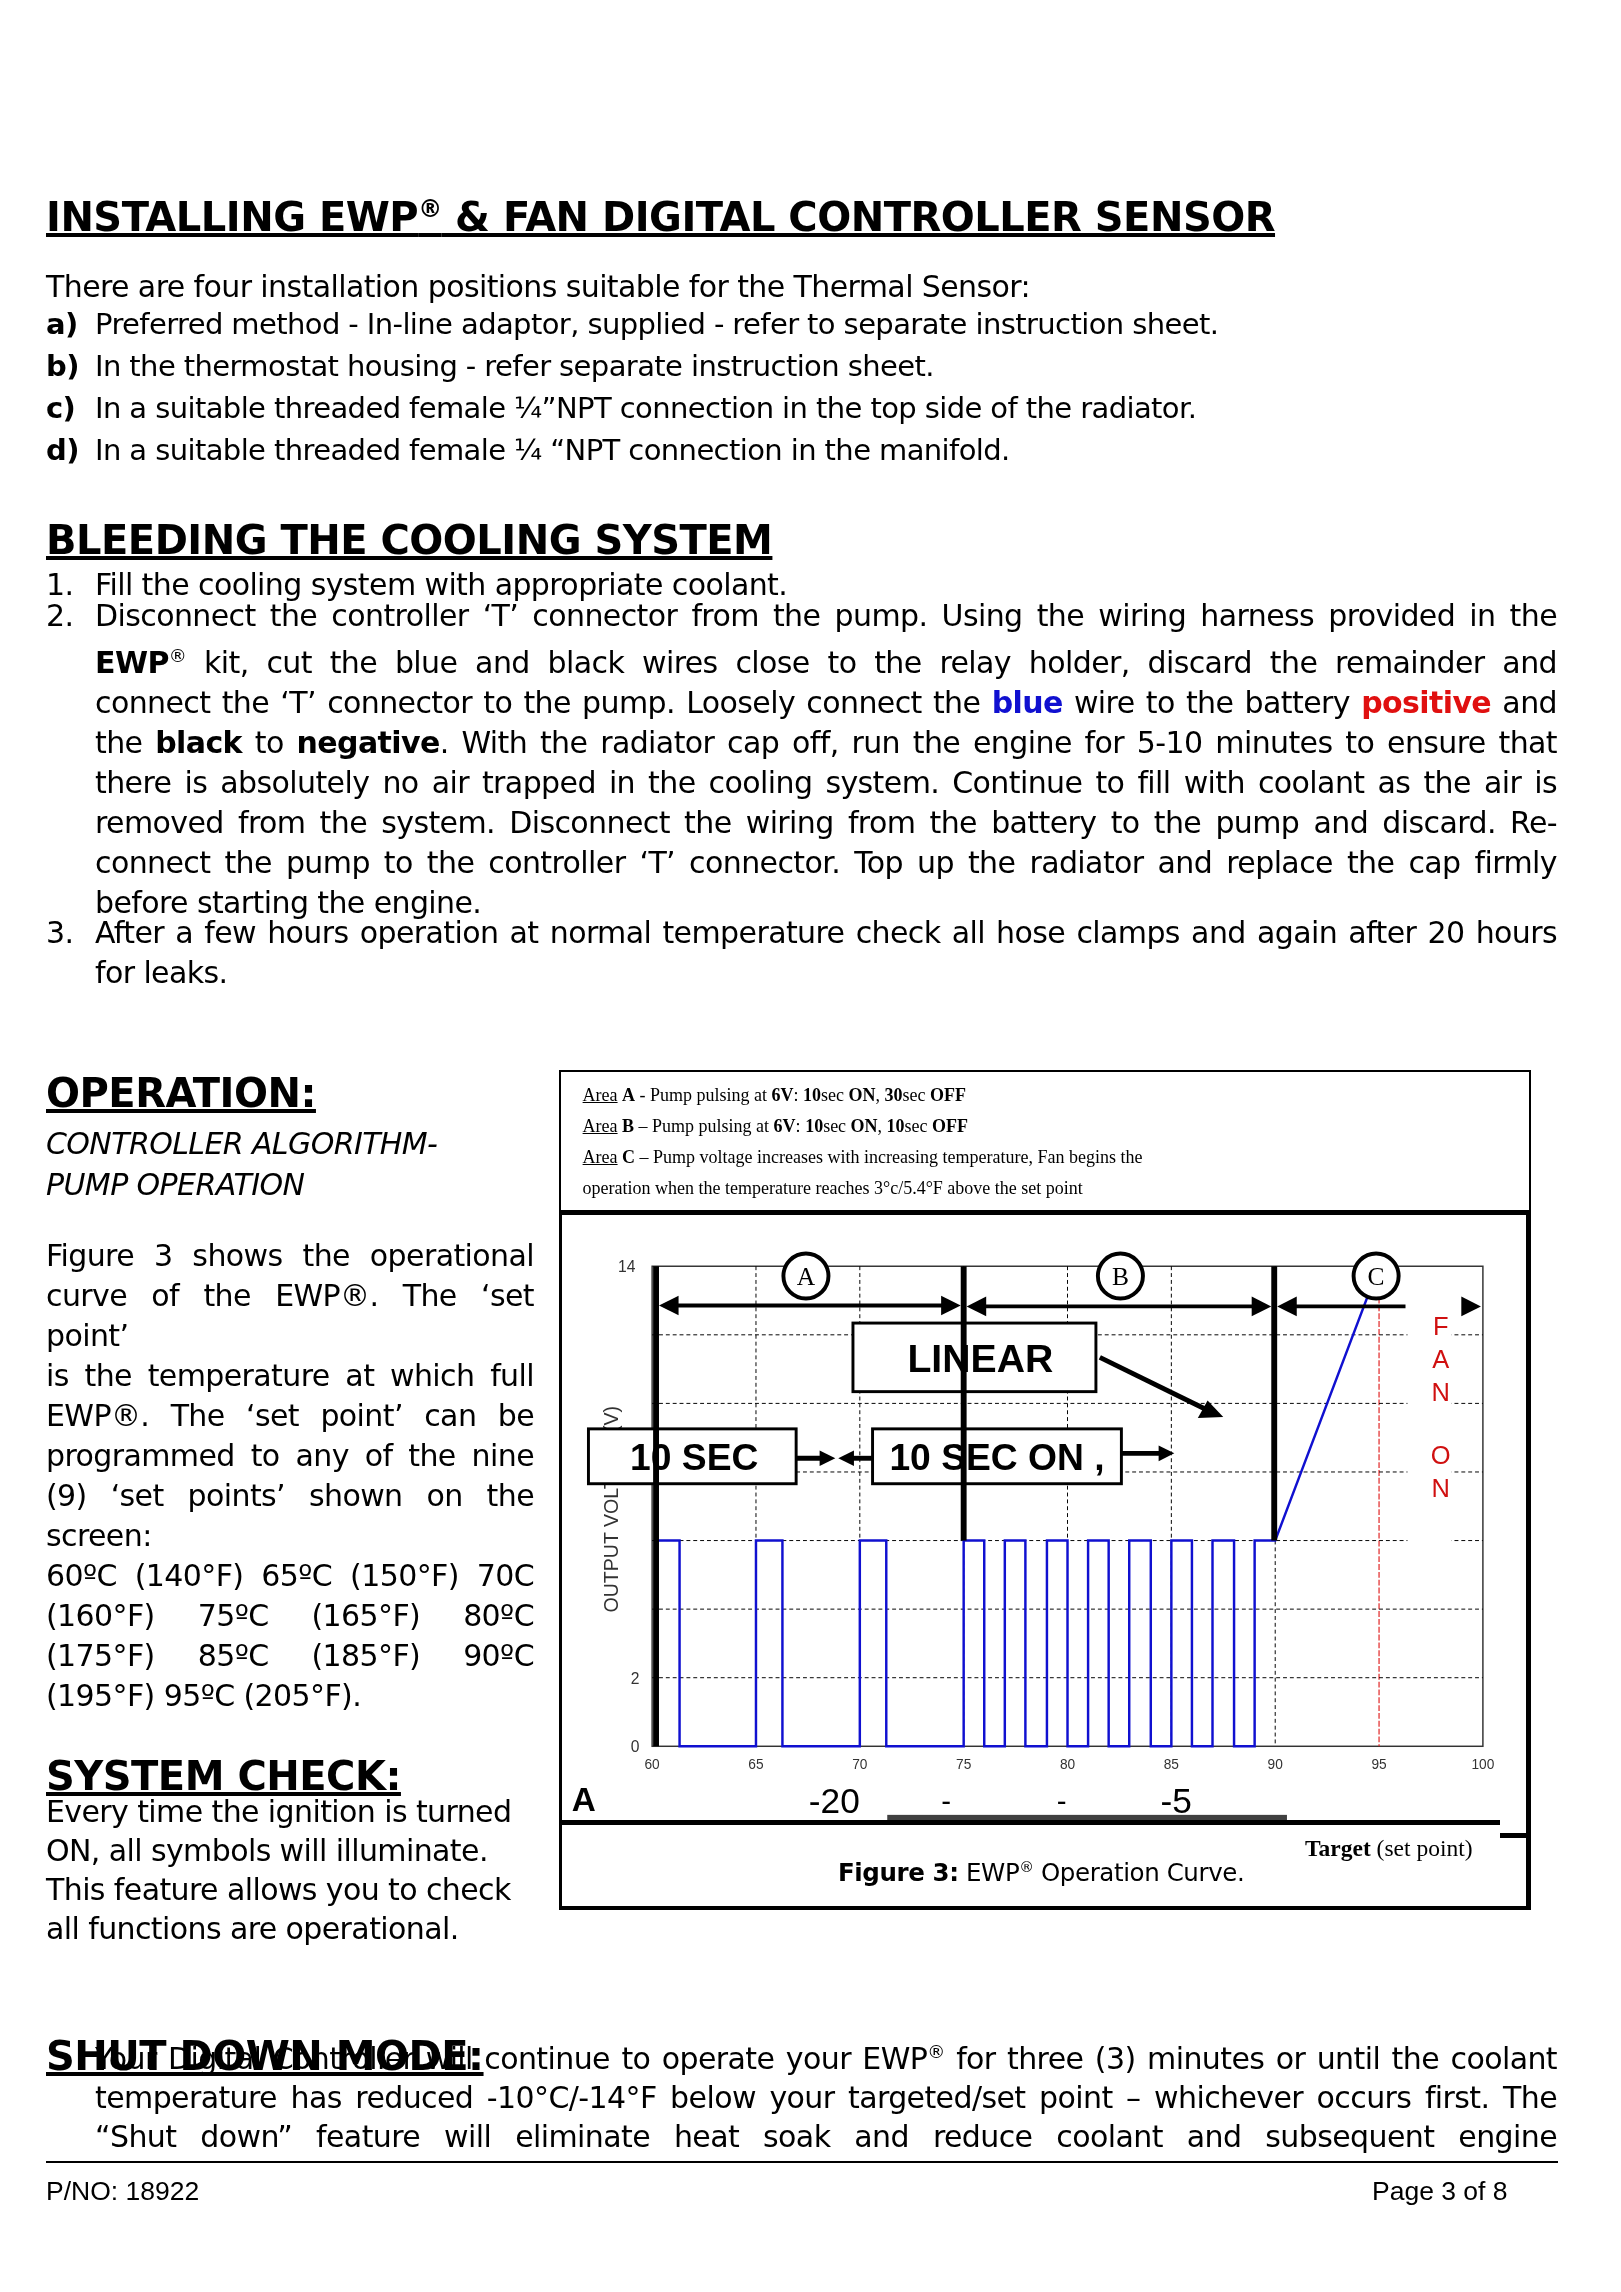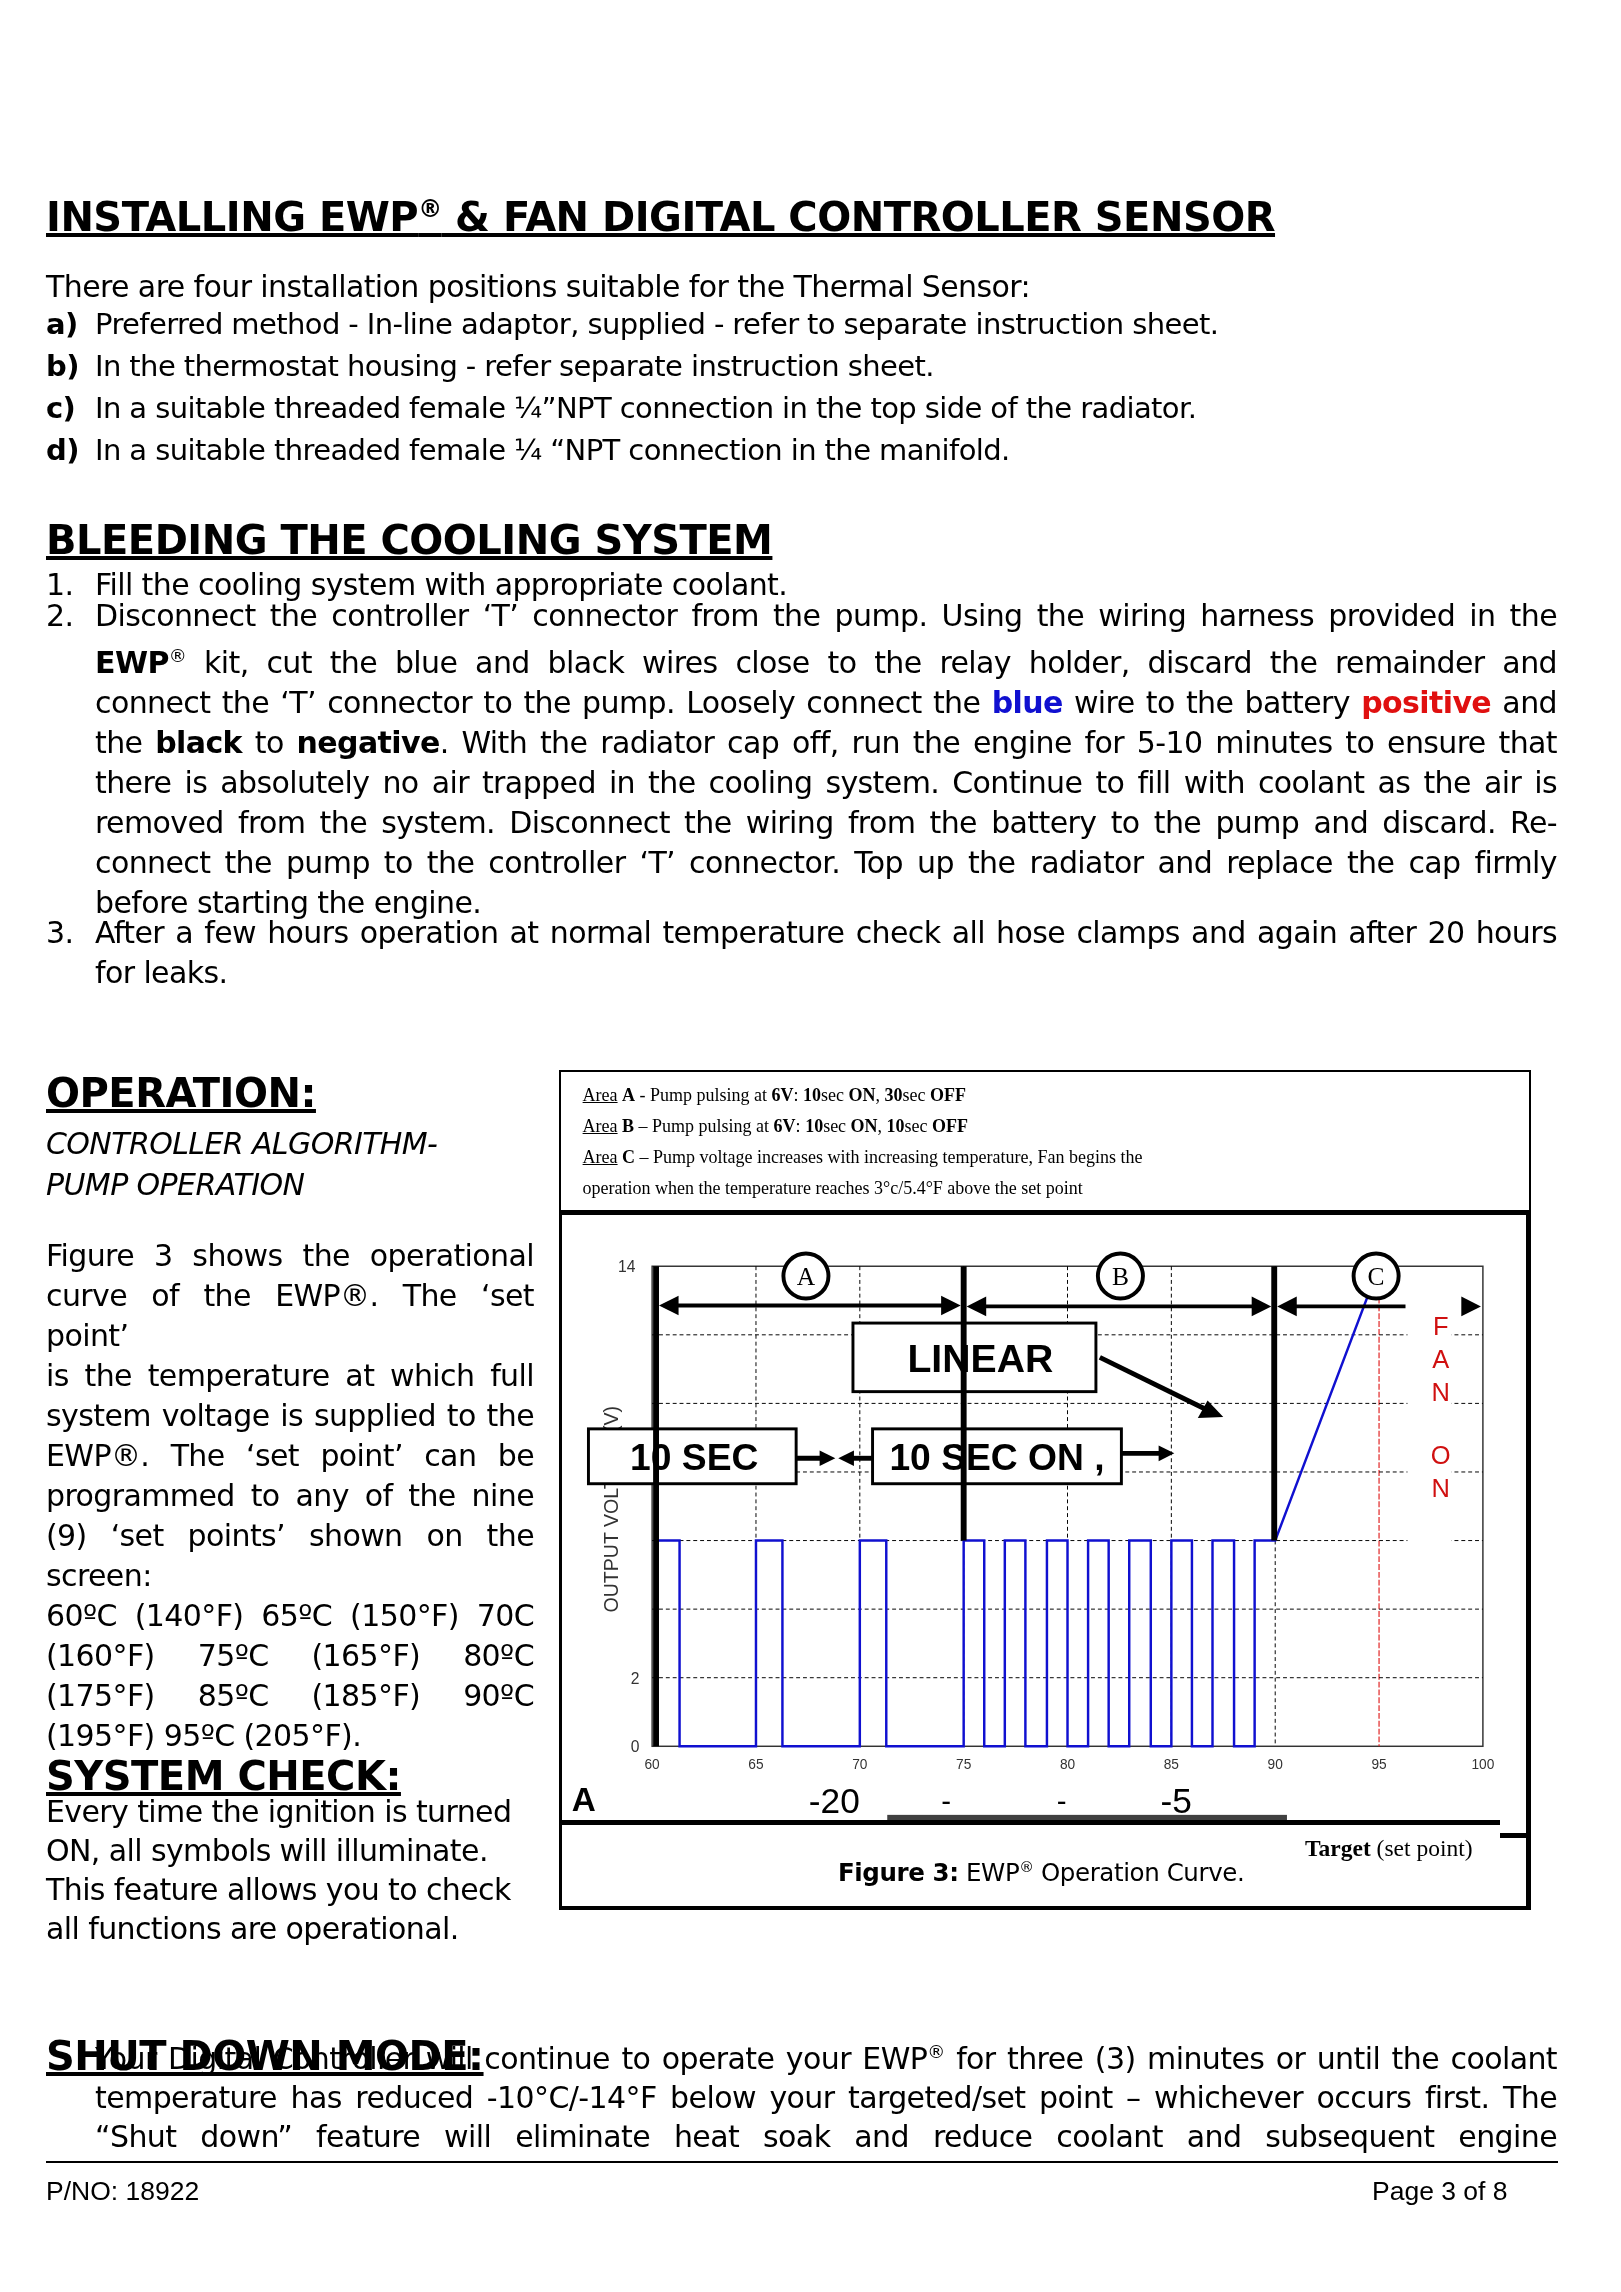--- a/index.html
+++ b/index.html
@@ -52,21 +52,20 @@
 
 <div class="abs h" style="left:46px;top:1070px;">OPERATION:</div>
 <div class="abs p" style="left:46px;top:1123px;font-style:italic;line-height:41px;">
   <div>CONTROLLER ALGORITHM-</div>
   <div>PUMP OPERATION</div>
 </div>
 <div class="abs p" style="left:46px;top:1236px;width:488px;line-height:40px;">
   <div class="just">Figure 3 shows the operational</div>
   <div class="just">curve of the EWP®. The ‘set point’</div>
   <div class="just">is the temperature at which full</div>
-  <div class="just">system voltage is supplied to the</div>
   <div class="just">EWP®. The ‘set point’ can be</div>
   <div class="just">programmed to any of the nine</div>
   <div class="just">(9) ‘set points’ shown on the</div>
   <div>screen:</div>
   <div class="just">60ºC (140°F) 65ºC (150°F) 70C</div>
   <div class="just">(160°F) 75ºC (165°F) 80ºC</div>
   <div class="just">(175°F) 85ºC (185°F) 90ºC</div>
   <div>(195°F) 95ºC (205°F).</div>
 </div>
 

